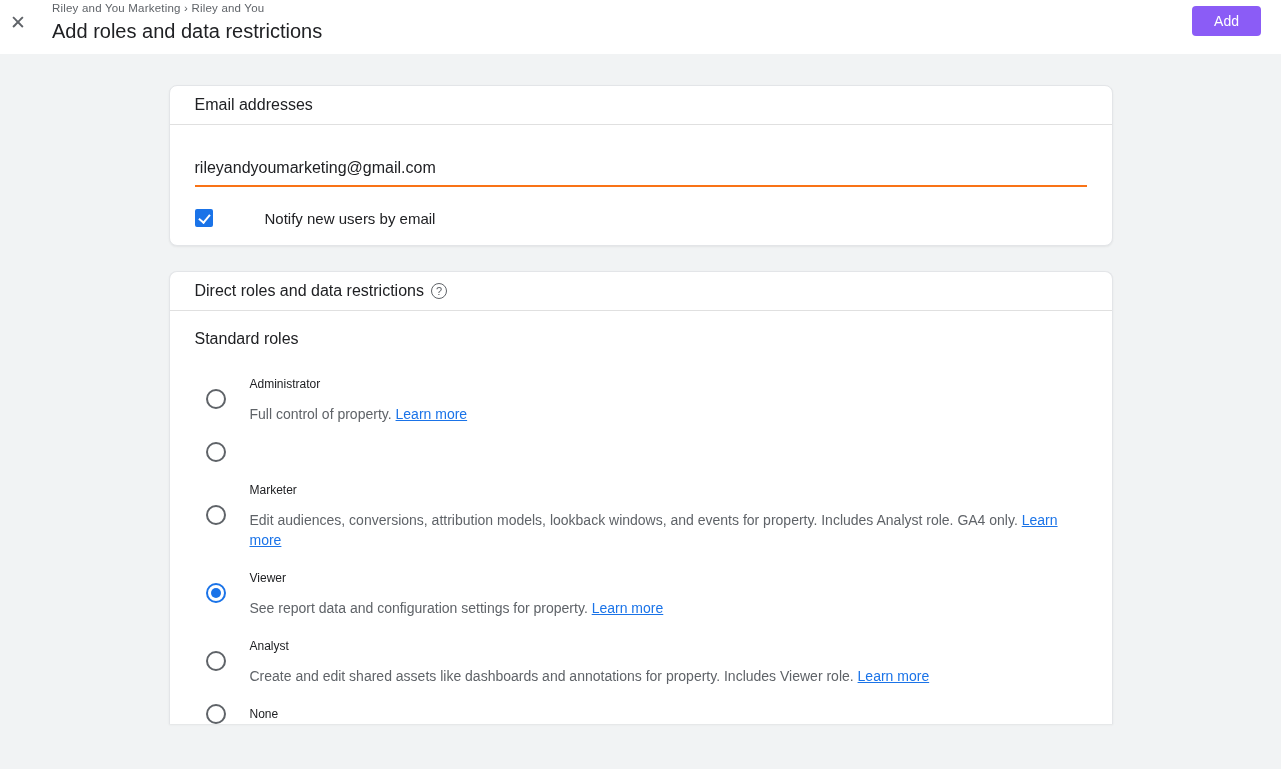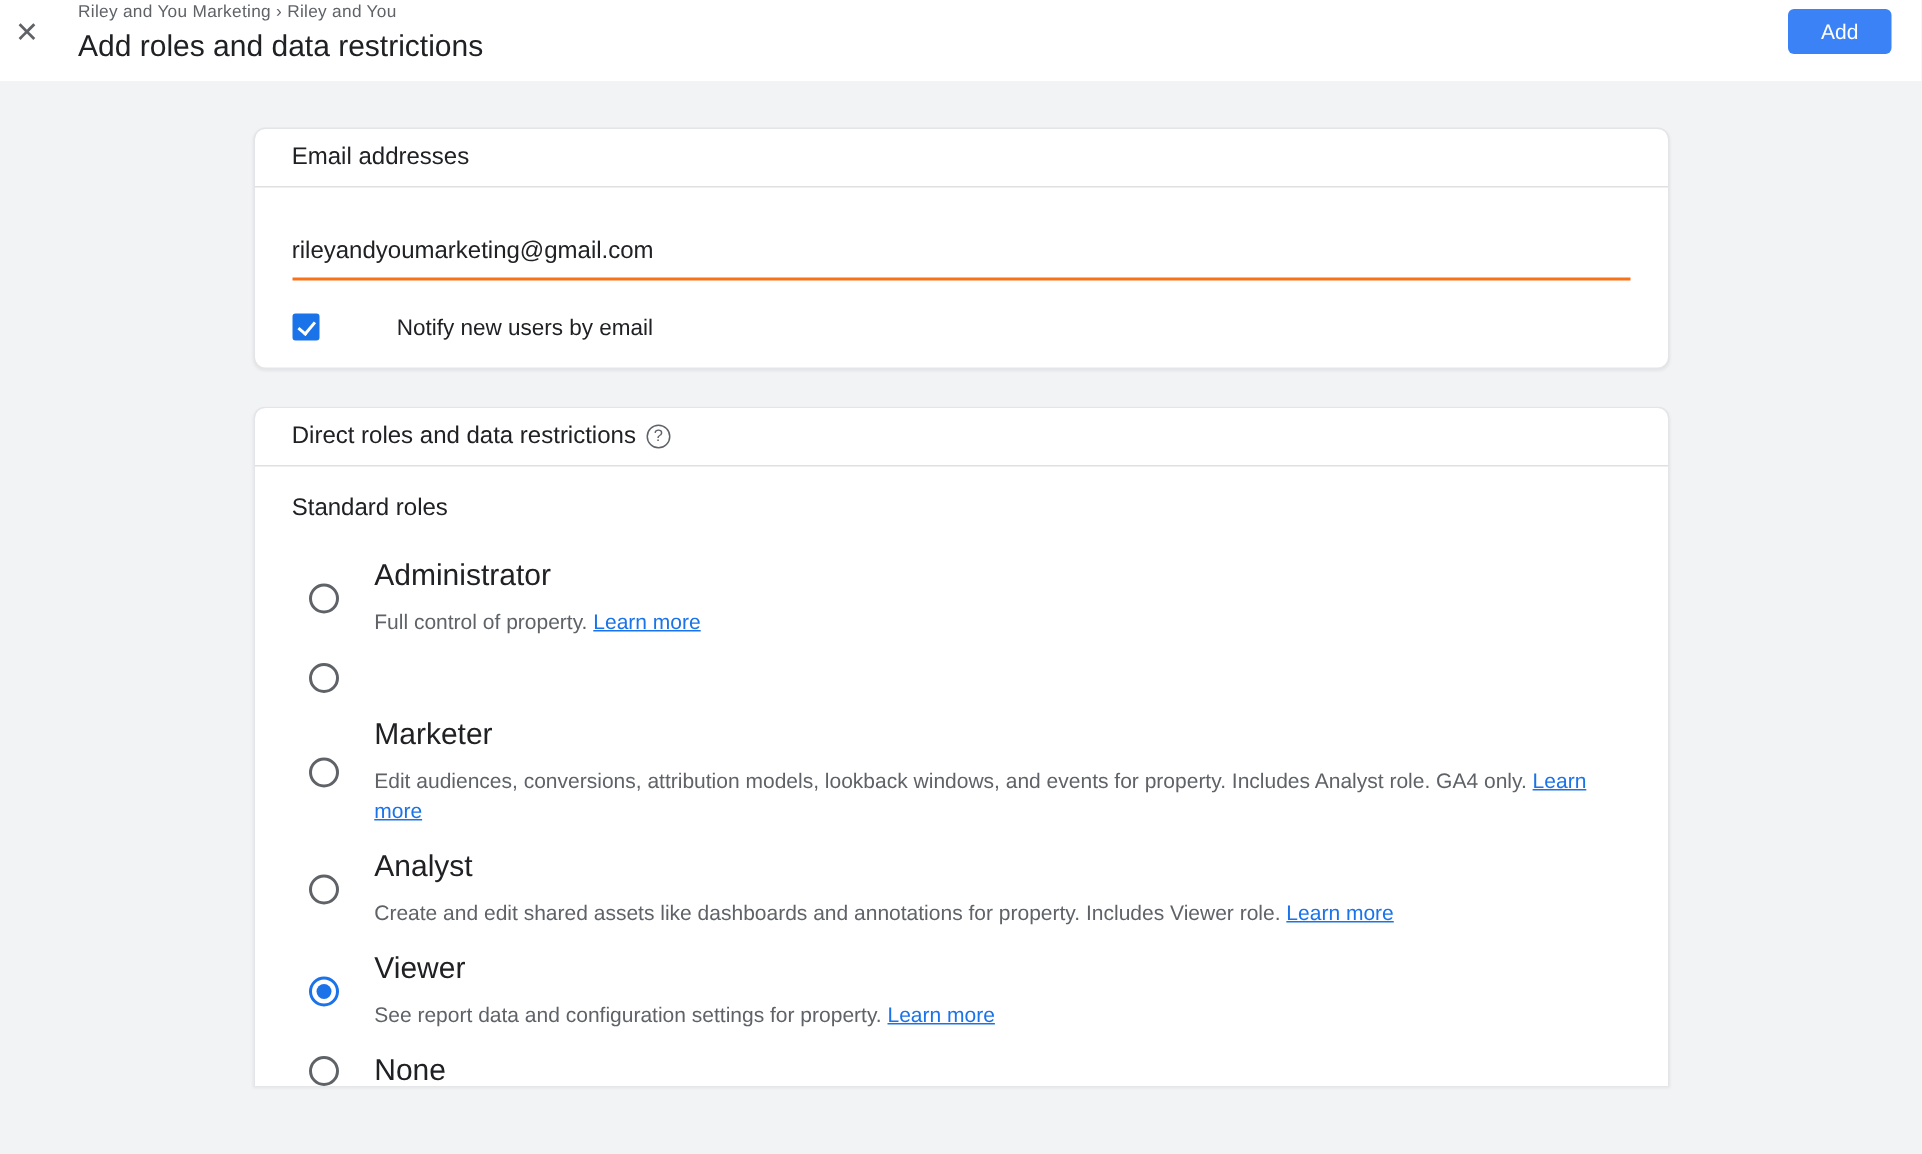--- a/index.html
+++ b/index.html
@@ -48,21 +48,21 @@
     line-height: 26px;
     margin-top: 2px;
   }
   .add-btn {
     position: absolute;
     right: 20px;
     top: 6px;
     height: 30px;
     min-width: 64px;
     padding: 0 22px;
-    background: #3b82f6;
+    background: #8b5cf6;
     color: #ffffff;
     font-family: "Liberation Sans", sans-serif;
     font-size: 14px;
     font-weight: 500;
     border: none;
     border-radius: 4px;
     cursor: pointer;
   }
 
   
@@ -177,21 +177,21 @@
     position: absolute;
     left: 3px;
     top: 3px;
     width: 10px;
     height: 10px;
     border-radius: 50%;
     background: #1a73e8;
   }
   .role-text { margin-left: 24px; }
   .role-name {
-    font-size: 20px;
+    font-size: 12px;
     line-height: 20px;
     color: #202124;
   }
   .role-desc {
     margin-top: 10px;
     font-size: 14px;
     line-height: 20px;
     color: #5f6368;
     max-width: 812px;
   }
@@ -249,35 +249,35 @@
     <span class="radio"></span>
     <div class="role-text">
       <div class="role-name">Marketer</div>
       <div class="role-desc">
         <span class="desc-text">Edit audiences, conversions, attribution models, lookback windows, and events for property. Includes Analyst role. GA4 only. </span><a class="learn-more">Learn more</a>
       </div>
     </div>
   </div>
 
   <div class="role-row">
+    <span class="radio selected"></span>
+    <div class="role-text">
+      <div class="role-name">Viewer</div>
+      <div class="role-desc">
+        <span class="desc-text">See report data and configuration settings for property. </span><a class="learn-more">Learn more</a>
+      </div>
+    </div>
+  </div>
+
+  <div class="role-row">
     <span class="radio"></span>
     <div class="role-text">
       <div class="role-name">Analyst</div>
       <div class="role-desc">
         <span class="desc-text">Create and edit shared assets like dashboards and annotations for property. Includes Viewer role. </span><a class="learn-more">Learn more</a>
-      </div>
-    </div>
-  </div>
-
-  <div class="role-row">
-    <span class="radio selected"></span>
-    <div class="role-text">
-      <div class="role-name">Viewer</div>
-      <div class="role-desc">
-        <span class="desc-text">See report data and configuration settings for property. </span><a class="learn-more">Learn more</a>
       </div>
     </div>
   </div>
 
   <div class="role-row">
     <span class="radio"></span>
     <div class="role-text">
       <div class="role-name">None</div>
 
     </div>

